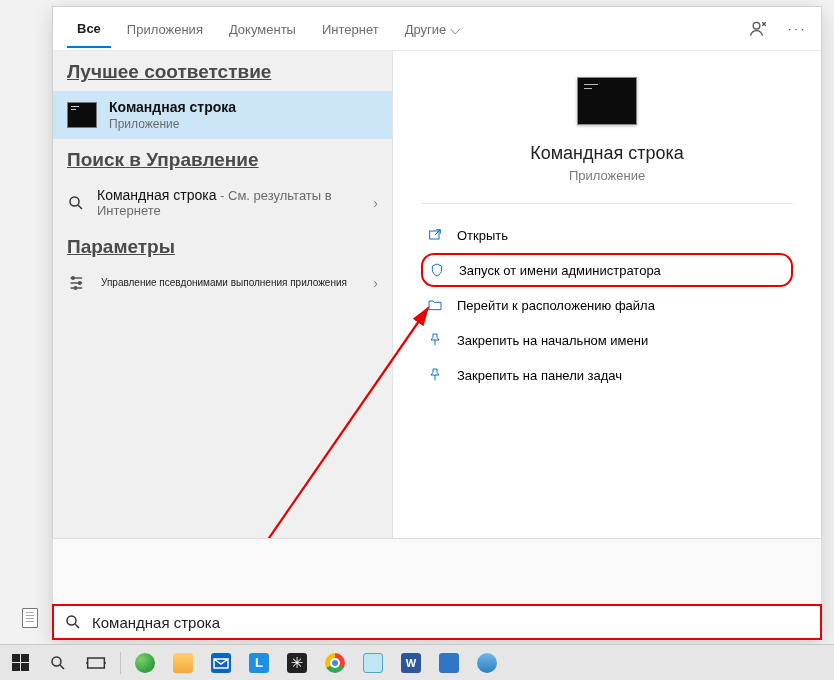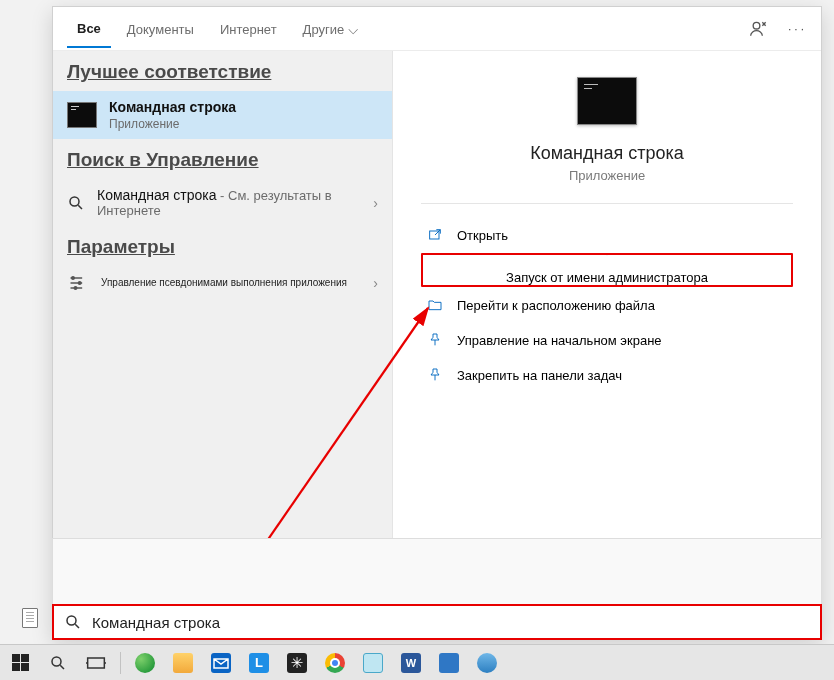--- a/index.html
+++ b/index.html
@@ -43,21 +43,21 @@
   .preview-icon { width:60px; height:48px; background:#0c0c0c; border:1px solid #888; box-shadow:0 1px 3px rgba(0,0,0,.25); position:relative; margin-bottom:18px; }
   .preview-icon::before, .preview-icon::after { content:""; position:absolute; left:6px; height:1px; background:#bbb; }
   .preview-icon::before { top:6px; width:14px; }
   .preview-icon::after { top:10px; width:8px; }
   .preview-title { font-size:18px; color:#222; margin-bottom:4px; }
   .preview-sub { font-size:13px; color:#7a7a7a; }
 
   .actions { display:flex; flex-direction:column; gap:1px; }
   .action { display:flex; align-items:center; height:34px; padding:0 6px; gap:14px; cursor:pointer; color:#000000; }
   .action svg { width:16px; height:16px; stroke:#0067c0; fill:none; stroke-width:1.4;}
-  .action.hl { border:2px solid #e80000; border-radius:1px;flex-direction:column; }
+  .action.hl { border:2px solid #e80000; border-radius:13px; }
 
   
   .arrow-svg { position:absolute; left:52px; top:6px; width:770px; height:633px; pointer-events:none; }
 
   
   .search-wrap { position:absolute; left:52px; top:604px; width:770px; height:36px; border:2px solid #e80000; background:#fff; display:flex; align-items:center; padding:0 10px; }
   .search-wrap .sg { width:18px; height:18px; margin-right:10px; color:#333; }
   .search-wrap input { flex:1; border:none; outline:none; font-size:15px; color:#222; }
 
   .strip-bg { position:absolute; left:52px; top:538px; width:770px; height:66px; background:#f9f9f9; border:1px solid #ddd; border-bottom:none; }
@@ -73,20 +73,21 @@
   .win-logo { display:grid; grid-template-columns:8px 8px; grid-template-rows:8px 8px; gap:1px; }
   .win-logo span { background:#222; }
 </style>
 </head>
 <body>
 
 <div class="window">
 
   <div class="tabs">
     <div class="tab active"><span>Все</span></div>
+    <div class="tab"><span>Приложения</span></div>
     <div class="tab"><span>Документы</span></div>
     <div class="tab"><span>Интернет</span></div>
     <div class="tab"><span>Другие</span><span class="chev">⌵</span></div>
     <div class="tabs-right">
       <div class="head-icon">
         <svg viewBox="0 0 24 24" fill="none" stroke="currentColor" stroke-width="1.6">
             <circle cx="9" cy="8" r="4"></circle>
             <path d="M2 20c0-4 4-6 7-6s7 2 7 6"></path>
             <path d="m16 4 4 4m0-4-4 4"></path>
           </svg>
@@ -163,21 +164,21 @@
         <div class="action">
           <svg viewBox="0 0 24 24">
               <path d="M3 6h6l2 2h10v11H3z"></path>
             </svg>
           <span>Перейти к расположению файла</span>
         </div>
         <div class="action">
           <svg viewBox="0 0 24 24">
               <path d="M9 3h6v5l3 4H6l3-4zM12 12v8"></path>
             </svg>
-          <span>Управление на начальном экране</span>
+          <span>Закрепить на начальном имени</span>
         </div>
         <div class="action">
           <svg viewBox="0 0 24 24">
               <path d="M9 3h6v5l3 4H6l3-4zM12 12v8"></path>
             </svg>
           <span>Закрепить на панели задач</span>
         </div>
       </div>
     </div>
   </div>

